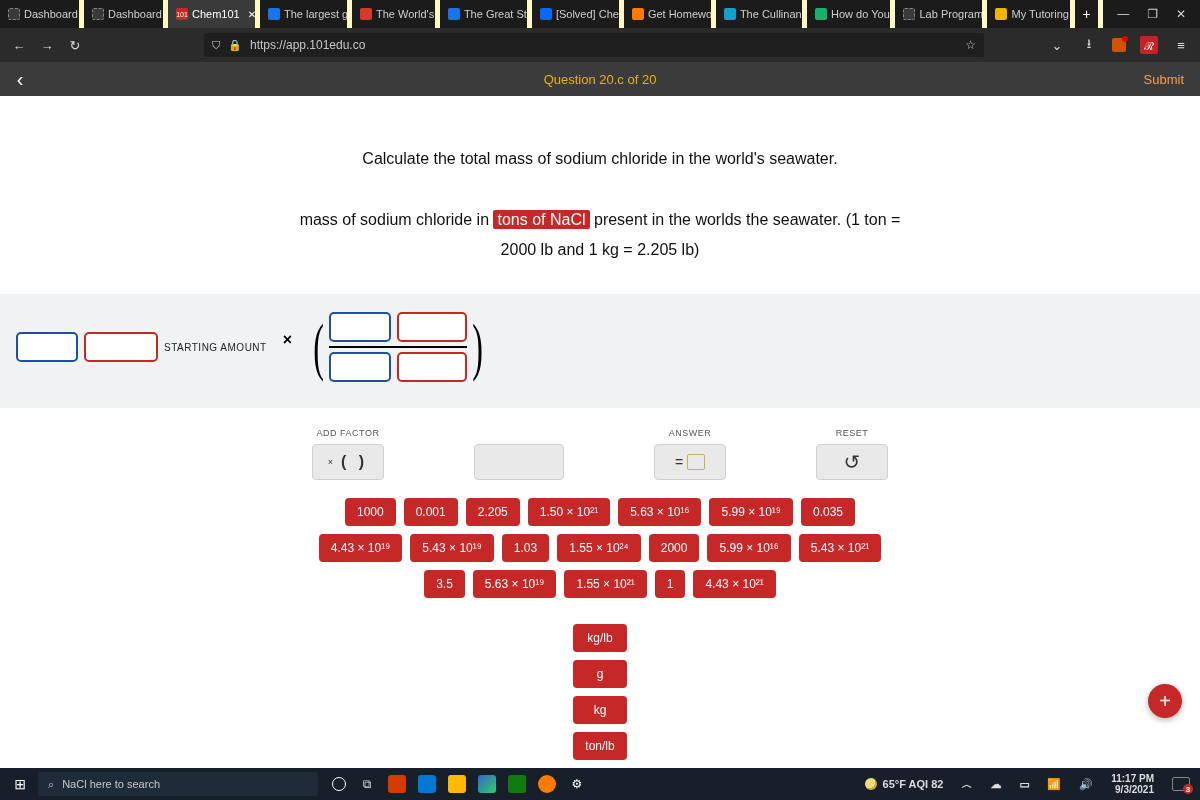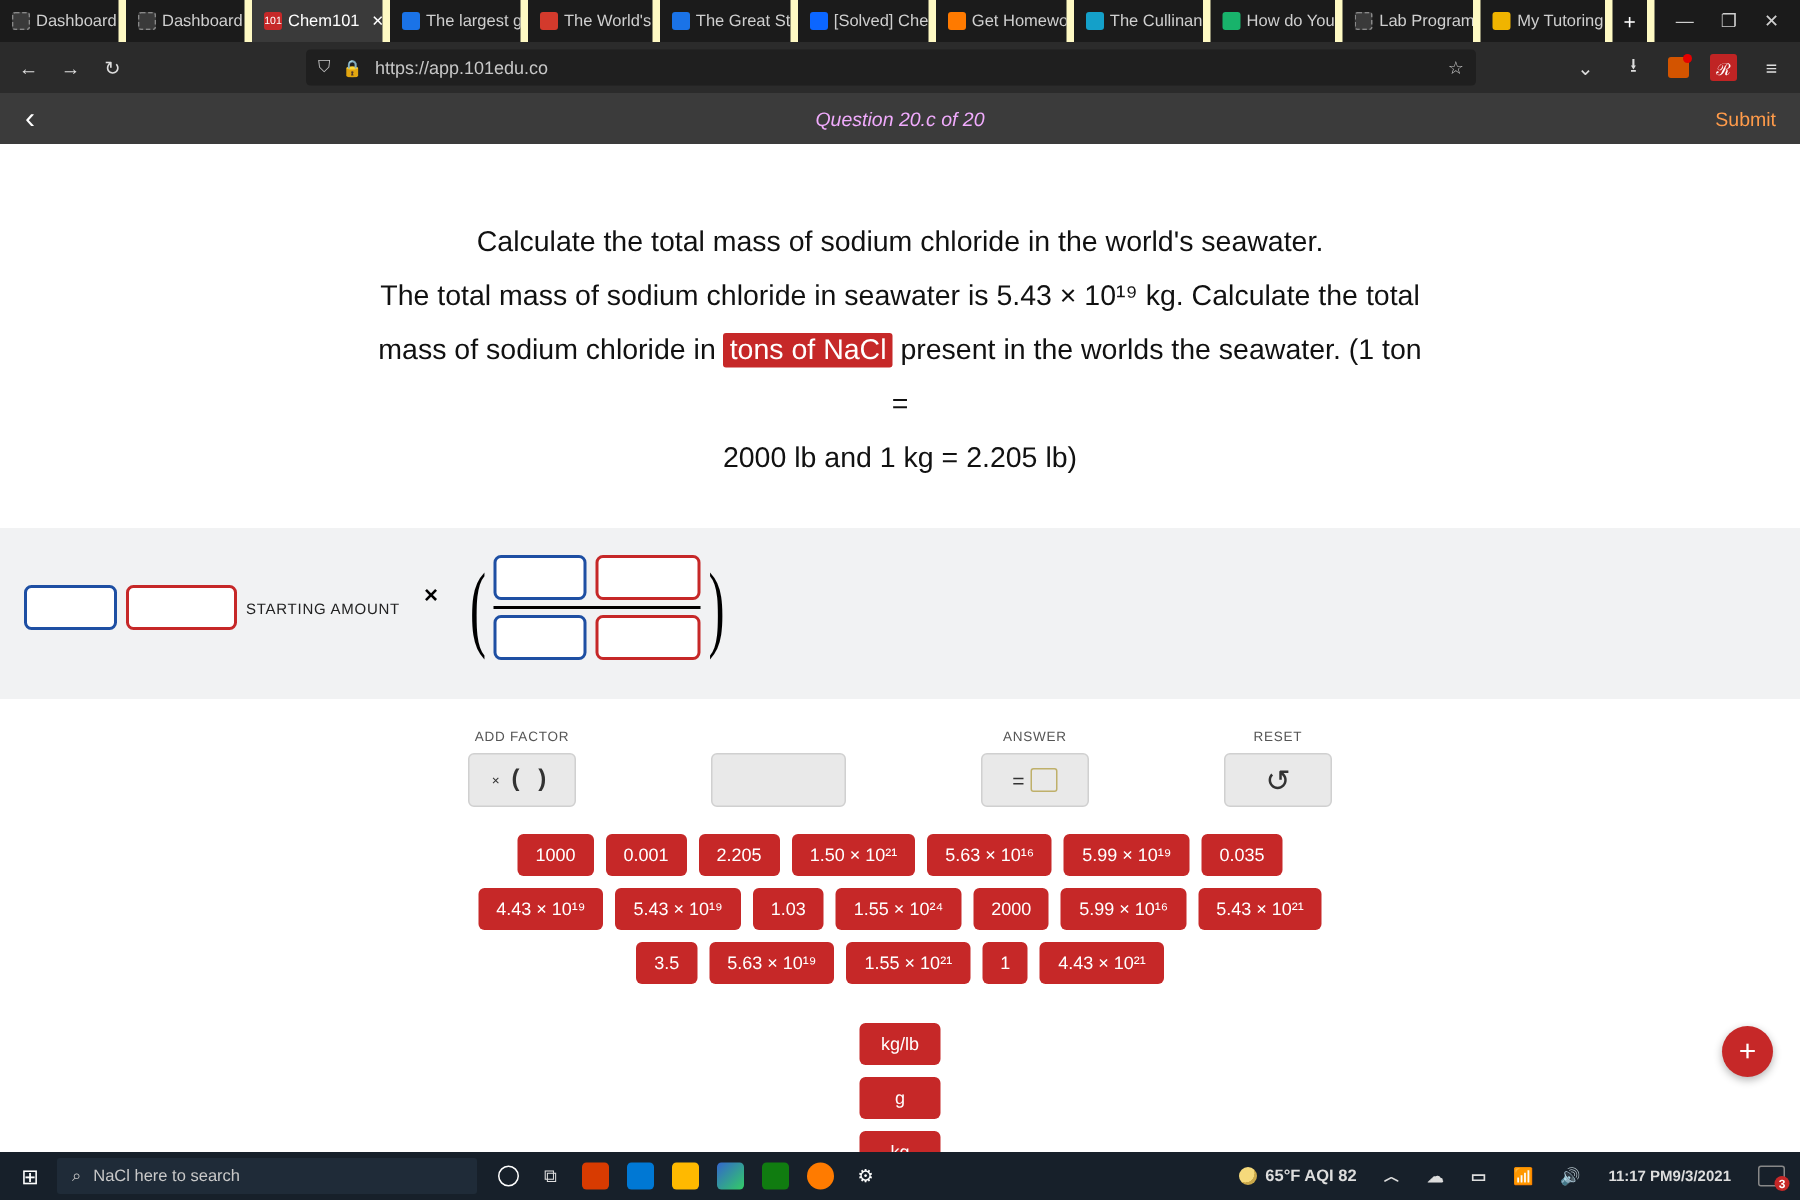--- a/index.html
+++ b/index.html
@@ -22,26 +22,26 @@
 .urlbox .star { font-size: 12px; }
 .navbar .righticons { margin-left: auto; display: flex; gap: 14px; align-items: center; }
 .ricon { width: 18px; height: 18px; display: flex; align-items: center; justify-content: center; font-size: 13px; }
 .ricon.red { background: #c02424; color: #fff; border-radius: 2px; font-family: cursive; font-size: 11px; }
 .ricon.orange { width:14px; height:14px; background:#d35400; border-radius:2px; position:relative;}
 .ricon.orange::after{content:"";position:absolute;top:-2px;right:-2px;width:6px;height:6px;background:#e60000;border-radius:50%;}
 
 
 .apphdr { height: 34px; background: #3b3b3b; color: #fff; display: flex; align-items: center; position: relative; font-size: 13px; }
 .apphdr .back { width: 40px; text-align: center; font-size: 20px; }
-.apphdr .title { position: absolute; left: 50%; transform: translateX(-50%); color: #f0abfc; font-style: italic; }
+.apphdr .title { position: absolute; left: 50%; transform: translateX(-50%); color: #eab308; }
 .apphdr .submit { margin-left: auto; padding: 0 16px; color: #ff9b4a; height:100%; display:flex; align-items:center;}
 
 
 .questionband { background: #fff; padding: 48px 20px 28px; }
-.qtext { max-width: 700px; margin: 0 auto; font-size: 19px; line-height: 1.9; color: #111; text-align: center; }
+.qtext { max-width: 700px; margin: 0 auto; font-size: 16px; line-height: 1.9; color: #111; text-align: center; }
 .qtext .two { display:inline; }
 .tonschip { background: #c62828; color: #fff; padding: 1px 4px; border-radius: 2px; }
 
 
 .dimband { background: #f1f2f3; padding: 18px 16px 26px; display: flex; align-items: center; gap: 14px; }
 .startbox { display: flex; flex-direction: row; align-items: center; gap: 6px; }
 .startbox .pair { display: flex; gap: 6px; }
 .slot { background: #fff; border: 2px solid #c62828; border-radius: 5px; height: 30px; }
 .slot.blue { border-color: #1e4fa3; }
 .slot.w1 { width: 62px; }
@@ -74,21 +74,21 @@
 .fab { position: absolute; right: 18px; bottom: 50px; width: 34px; height: 34px; border-radius: 50%; background: #c62828; color: #fff; display: flex; align-items: center; justify-content: center; font-size: 20px; box-shadow: 0 2px 6px rgba(0,0,0,.3); }
 
 
 .taskbar { position: absolute; left: 0; right: 0; bottom: 0; height: 32px; background: #17202a; display: flex; align-items: center; color: #ddd; font-size: 11px; padding: 0 6px; }
 .taskbar .start { width: 28px; text-align: center; font-size: 14px; color:#fff;}
 .taskbar .search { display: flex; align-items: center; gap: 8px; background: #1f2b38; height: 24px; border-radius: 2px; padding: 0 10px; width: 280px; color: #c9c9c9; margin-left: 4px;}
 .taskbar .tray { margin-left: auto; display: flex; align-items: center; gap: 18px; padding-right: 4px; font-weight: bold; }
 .taskbar .appicons { display: flex; align-items: center; gap: 12px; margin-left: 14px; }
 .ticon { width: 18px; height: 18px; border-radius: 3px; display:flex; align-items:center; justify-content:center; font-size:12px;}
 .ticon.circle{ border:1.5px solid #fff; border-radius:50%; width:14px;height:14px;}
-.clock { display: flex; flex-direction: row; align-items: flex-end; line-height: 1.1; font-size: 10px; }
+.clock { display: flex; flex-direction: column; align-items: flex-end; line-height: 1.1; font-size: 10px; }
 .taskbar .weather { display:flex; align-items:center; gap:6px;}
 .moon{width:12px;height:12px;border-radius:50%;background:radial-gradient(circle at 35% 35%, #f5d97b 55%, #caa84a 56%);}
 .notif{width:18px;height:14px;border:1px solid #888;border-radius:2px;position:relative;}
 .notif::after{content:"3";position:absolute;right:-4px;bottom:-4px;background:#c62828;color:#fff;font-size:8px;width:10px;height:10px;border-radius:50%;display:flex;align-items:center;justify-content:center;}
 
 .page { position: relative; height: calc(800px - 28px - 34px - 32px); overflow: hidden; background:#fff;}
 </style>
 </head>
 <body>
 
@@ -174,21 +174,21 @@
 <div class="apphdr">
   <div class="back">‹</div>
   <div class="title">Question 20.c of 20</div>
   <div class="submit">Submit</div>
 </div>
 
 <div class="questionband">
   <div class="qtext">
     <div>Calculate the total mass of sodium chloride in the world's seawater.</div>
     <div>
-      <span class="two">The total mass of sodium chloride in seawater is 5.43 × 10¹⁹ kg. Calculate the total</span><br>
+      <br>
       <span class="two">mass of sodium chloride in </span><span class="tonschip">tons of NaCl</span><span class="two"> present in the worlds the seawater. (1 ton =</span>
     </div>
     <div>2000 lb and 1 kg = 2.205 lb)</div>
   </div>
 </div>
 
 <div class="dimband">
   <div class="startbox">
     <div class="pair">
       <div class="slot blue w1"></div>

